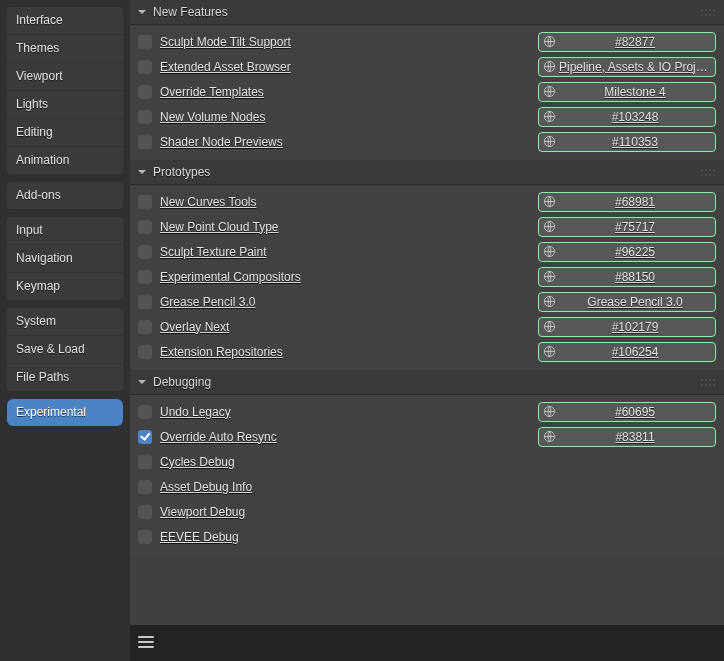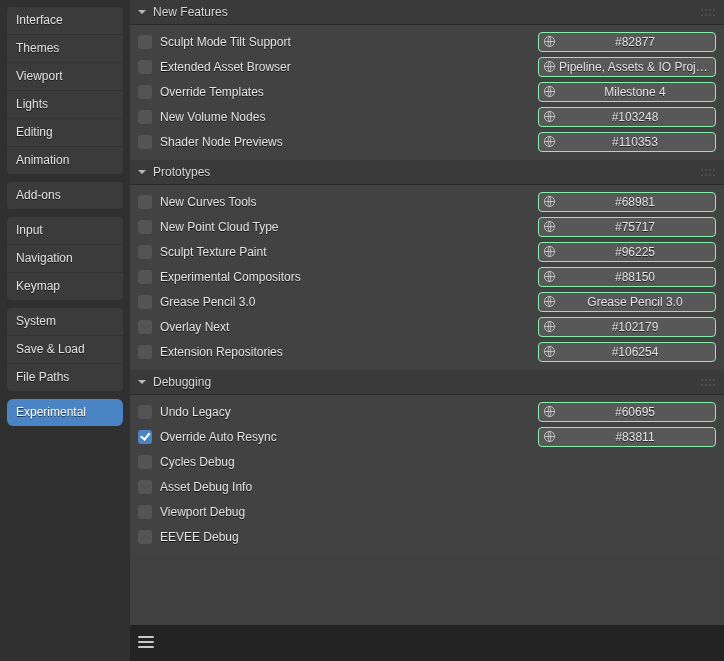--- a/index.html
+++ b/index.html
@@ -52,20 +52,21 @@
 .panel-header:first-child { border-top: none; }
 .chev { width: 14px; height: 14px; display: inline-flex; align-items: center; justify-content: center; margin-right: 4px; }
 .chev svg { width: 10px; height: 10px; fill: #b8b8b8; }
 .panel-title { flex: 1; color: #d8d8d8; font-size: 12px; text-shadow: 0 1px 0 rgba(0,0,0,0.7); }
 .grip { width: 14px; height: 10px; opacity: 0.35; }
 .grip svg { width: 14px; height: 10px; }
 .panel-body { padding: 4px 8px 6px 8px; background: #424242; }
 .row {
   display: flex; align-items: center;
   height: 25px;
+  text-decoration: underline;
 }
 .chk {
   width: 14px; height: 14px;
   border-radius: 3px;
   background: #545454;
   margin-right: 8px;
   display: inline-flex; align-items: center; justify-content: center;
   flex-shrink: 0;
 }
 .chk.checked { background: #4b84c5; }

